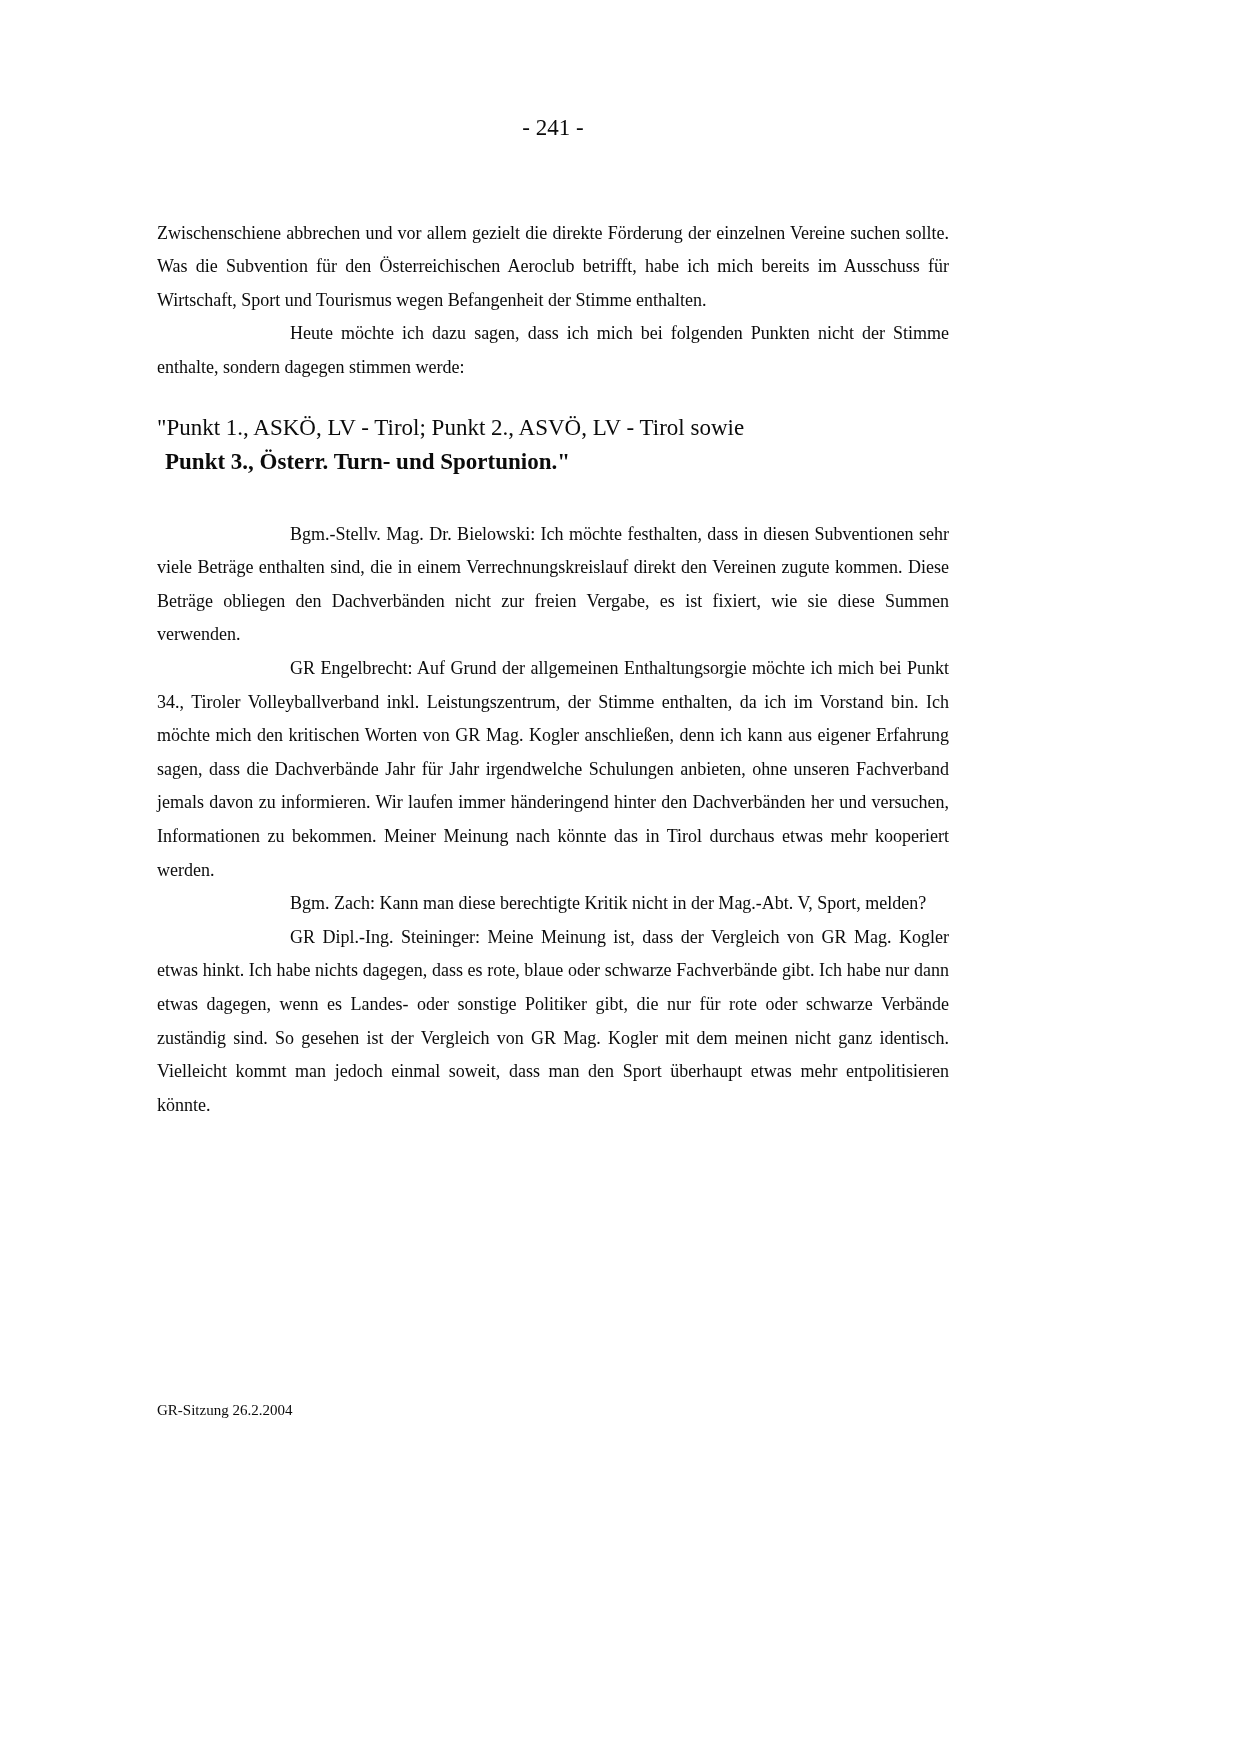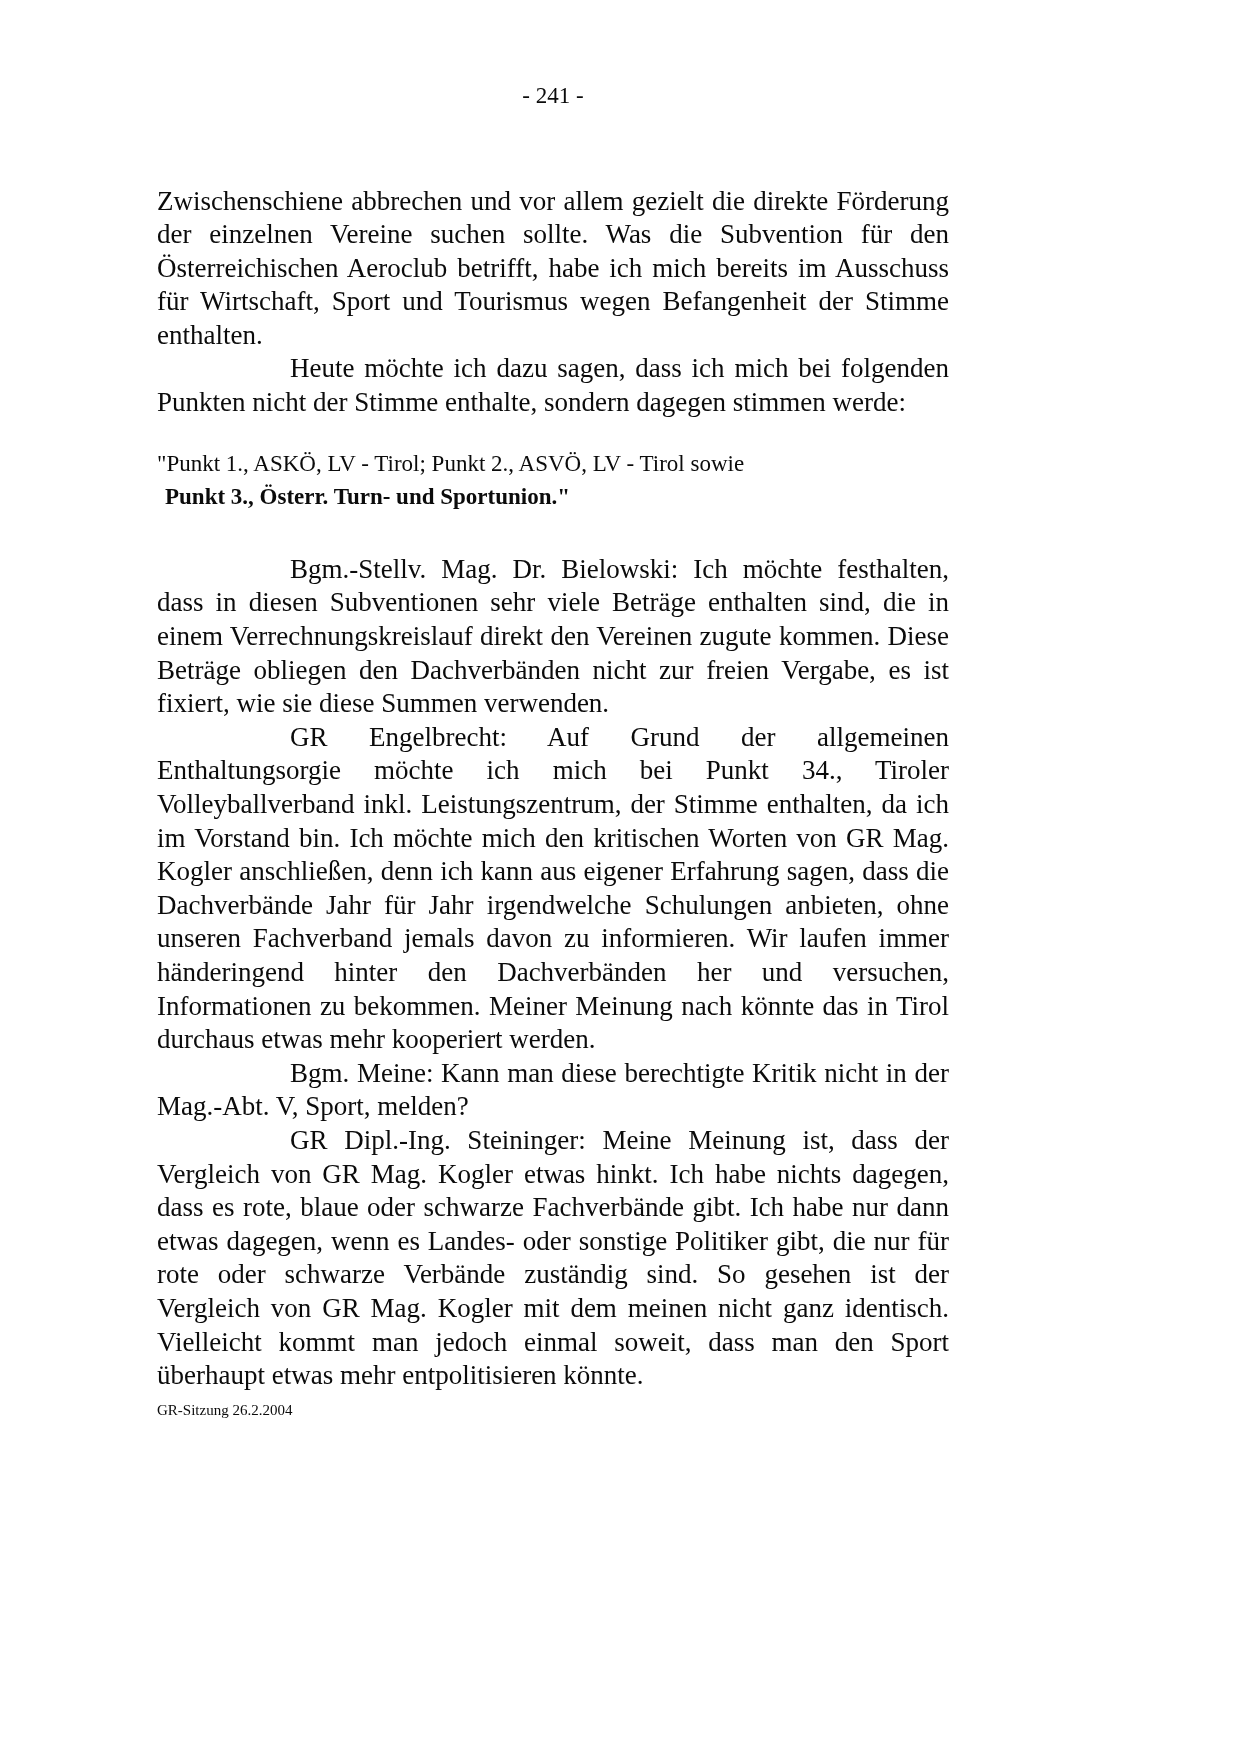--- a/index.html
+++ b/index.html
@@ -11,30 +11,30 @@
     height: 1755px;
     background: #ffffff;
     color: #0b0b0b;
     font-family: "Liberation Serif", serif;
     position: relative;
     overflow: hidden;
   }
   .page-inner {
     width: 792px;
     margin-left: 157px;
-    padding-top: 79px;
+    padding-top: 111px;
   }
   .pagenum {
     text-align: center;
     font-size: 23px;
     line-height: 33.5px;
     margin-bottom: 72px;
   }
   p.bodytext {
-    font-size: 27px;
+    font-size: 18px;
     line-height: 33.6px;
     margin: 0;
     text-align: justify;
     text-indent: 133px;
   }
   p.bodytext.first {
     text-indent: 0;
   }
   .quote {
     font-size: 23px;
@@ -69,19 +69,19 @@
 
   <div class="quote">
     <div>"Punkt 1., ASKÖ, LV - Tirol; Punkt 2., ASVÖ, LV - Tirol sowie</div>
     <div class="line2">Punkt 3., Österr. Turn- und Sportunion."</div>
   </div>
 
   <p class="bodytext"><span class="u">Bgm.-Stellv. Mag. Dr. Bielowski:</span> <span>Ich möchte festhalten, dass in diesen Subventionen sehr viele Beträge enthalten sind, die in einem Verrechnungskreislauf direkt den Vereinen zugute kommen. Diese Beträge obliegen den Dachverbänden nicht zur freien Vergabe, es ist fixiert, wie sie diese Summen verwenden.</span></p>
 
   <p class="bodytext"><span class="u">GR Engelbrecht:</span> <span>Auf Grund der allgemeinen Enthaltungsorgie möchte ich mich bei Punkt 34., Tiroler Volleyballverband inkl. Leistungszentrum, der Stimme enthalten, da ich im Vorstand bin. Ich möchte mich den kritischen Worten von GR Mag. Kogler anschließen, denn ich kann aus eigener Erfahrung sagen, dass die Dachverbände Jahr für Jahr irgendwelche Schulungen anbieten, ohne unseren Fachverband jemals davon zu informieren. Wir laufen immer händeringend hinter den Dachverbänden her und versuchen, Informationen zu bekommen. Meiner Meinung nach könnte das in Tirol durchaus etwas mehr kooperiert werden.</span></p>
 
-  <p class="bodytext"><span class="u">Bgm. Meine:</span> <span>Kann man diese berechtigte Kritik nicht in der Mag.-Abt. V, Sport, melden?</span></p>
+  <p class="bodytext"><span class="u">Bgm. Zach:</span> <span>Kann man diese berechtigte Kritik nicht in der Mag.-Abt. V, Sport, melden?</span></p>
 
   <p class="bodytext"><span class="u">GR Dipl.-Ing. Steininger:</span> <span>Meine Meinung ist, dass der Vergleich von GR Mag. Kogler etwas hinkt. Ich habe nichts dagegen, dass es rote, blaue oder schwarze Fachverbände gibt. Ich habe nur dann etwas dagegen, wenn es Landes- oder sonstige Politiker gibt, die nur für rote oder schwarze Verbände zuständig sind. So gesehen ist der Vergleich von GR Mag. Kogler mit dem meinen nicht ganz identisch. Vielleicht kommt man jedoch einmal soweit, dass man den Sport überhaupt etwas mehr entpolitisieren könnte.</span></p>
 
 </div>
 
 <div class="footer">GR-Sitzung 26.2.2004</div>
 
 </body></html>

